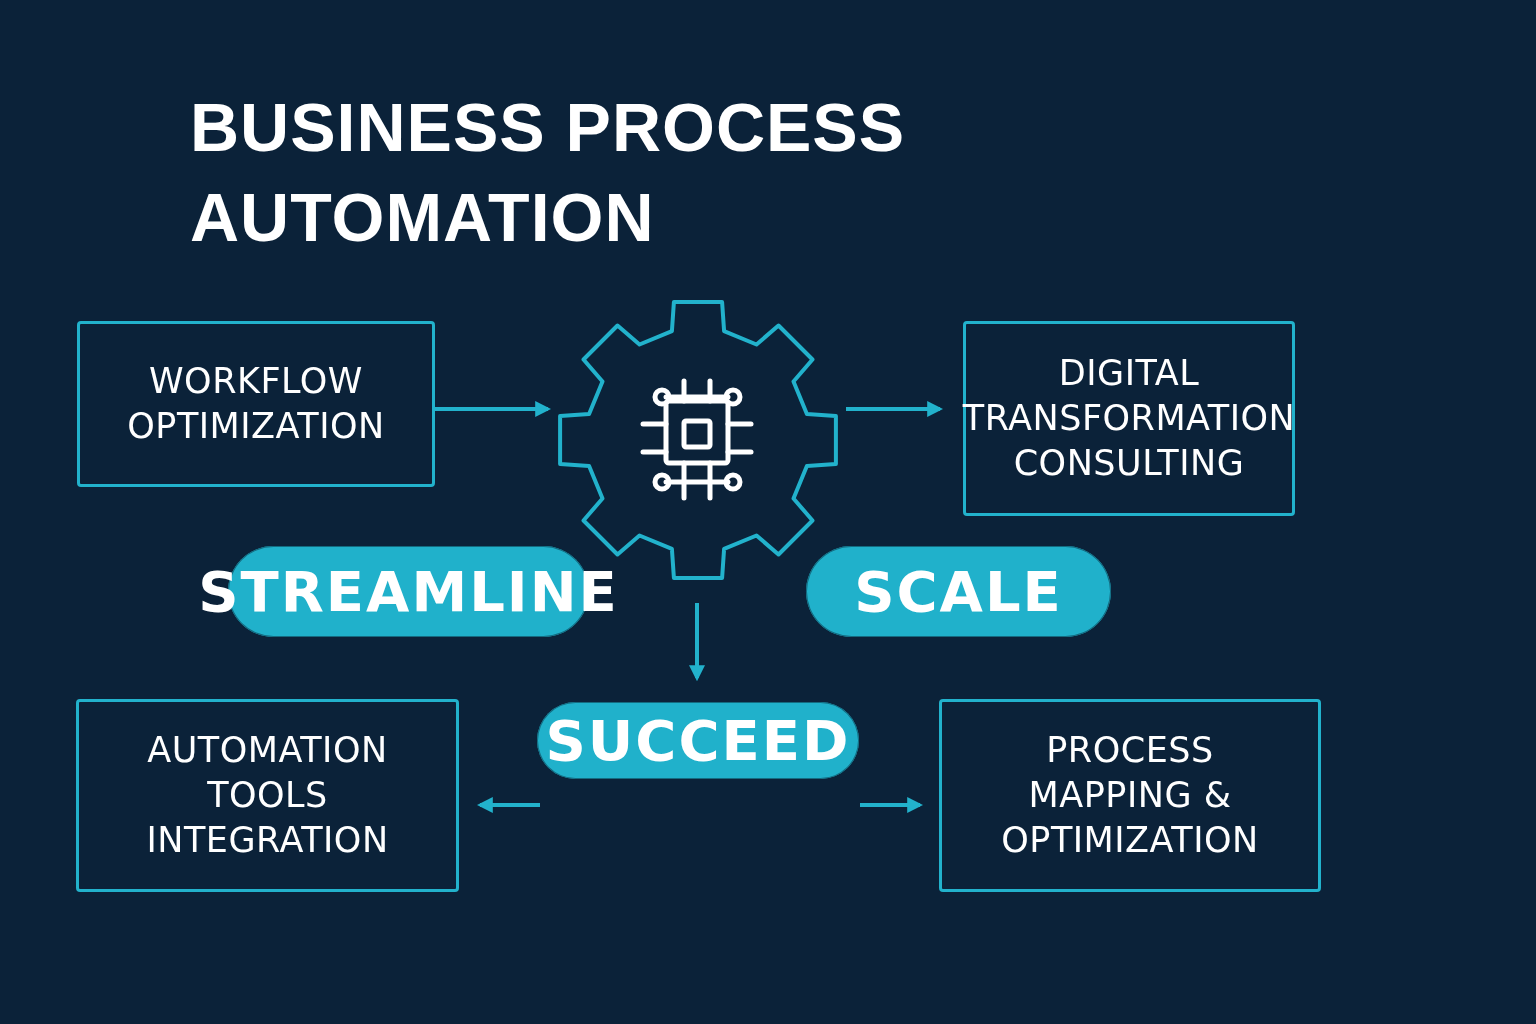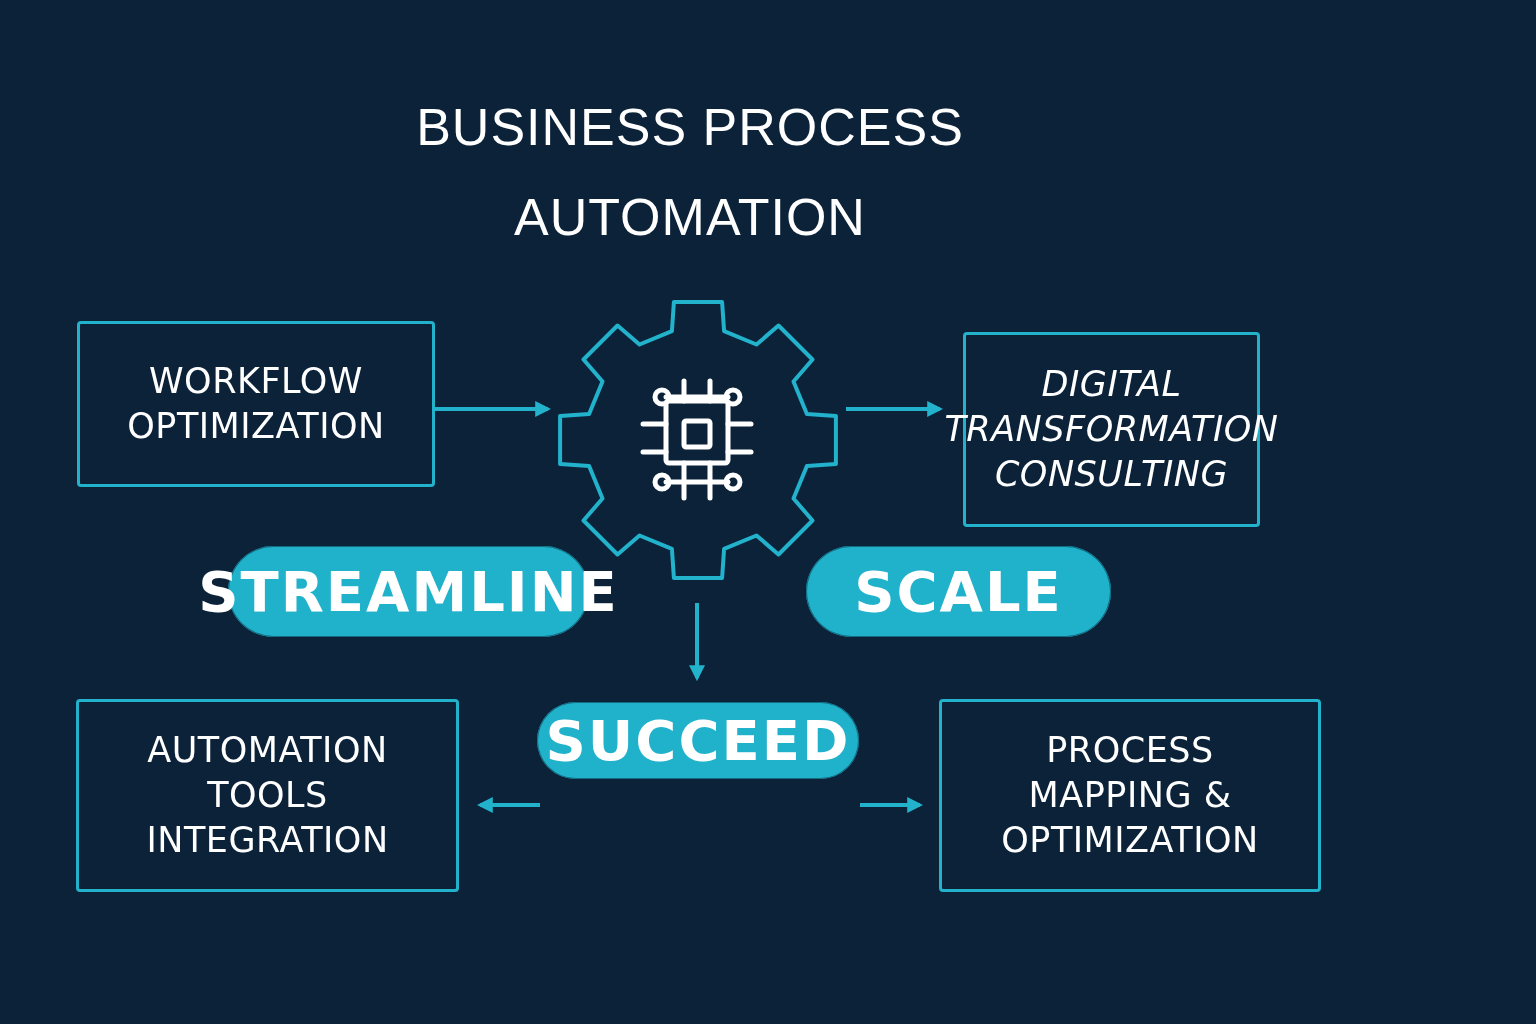--- a/index.html
+++ b/index.html
@@ -4,23 +4,23 @@
 <style>
   html, body { margin:0; padding:0; }
   body {
     width:1536px; height:1024px; overflow:hidden;
     background:#0b2239;
     font-family:"DejaVu Sans", sans-serif;
     position:relative;
   }
   .title {
     position:absolute; left:190px; top:82px; width:1000px;
-    text-align:center; color:#ffffff;
-    font-family:"Liberation Sans", sans-serif; font-weight:normal;
-    font-size:52px; line-height:90px; letter-spacing:1px;
+    color:#ffffff;
+    font-family:"Liberation Sans", sans-serif; font-weight:bold;
+    font-size:68px; line-height:90px; letter-spacing:1px;
   }
   .box {
     position:absolute; border:3px solid #22b2cc; border-radius:4px;
     box-sizing:border-box; display:flex; flex-direction:column;
     align-items:center; justify-content:center; color:#fff;
     font-family:"DejaVu Sans", sans-serif; font-size:35px; line-height:45px;
     text-align:center; letter-spacing:0.5px;
   }
   .box span { display:block; white-space:nowrap; }
   .pill {
@@ -73,21 +73,21 @@
     <circle cx="662" cy="482" r="7"></circle>
     <circle cx="733" cy="482" r="7"></circle>
   </g>
 </svg>
 
 <div class="box" style="left:77px;top:321px;width:358px;height:166px;">
   <span>WORKFLOW</span>
   <span>OPTIMIZATION</span>
 </div>
 
-<div class="box" style="left:963px;top:332px;width:297px;height:195px;font-style:italic;">
+<div class="box" style="left:963px;top:321px;width:332px;height:195px;">
   <span>DIGITAL</span>
   <span>TRANSFORMATION</span>
   <span>CONSULTING</span>
 </div>
 
 <div class="box" style="left:76px;top:699px;width:383px;height:193px;">
   <span>AUTOMATION</span>
   <span>TOOLS</span>
   <span>INTEGRATION</span>
 </div>

